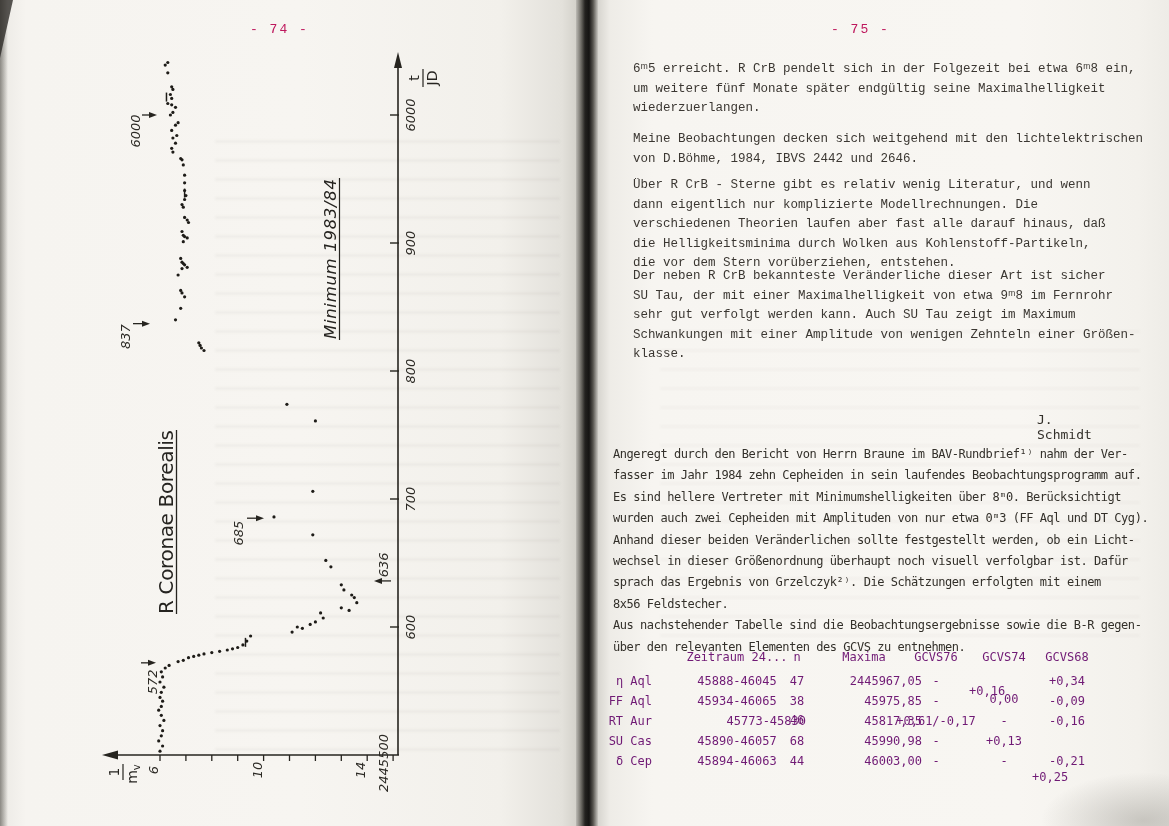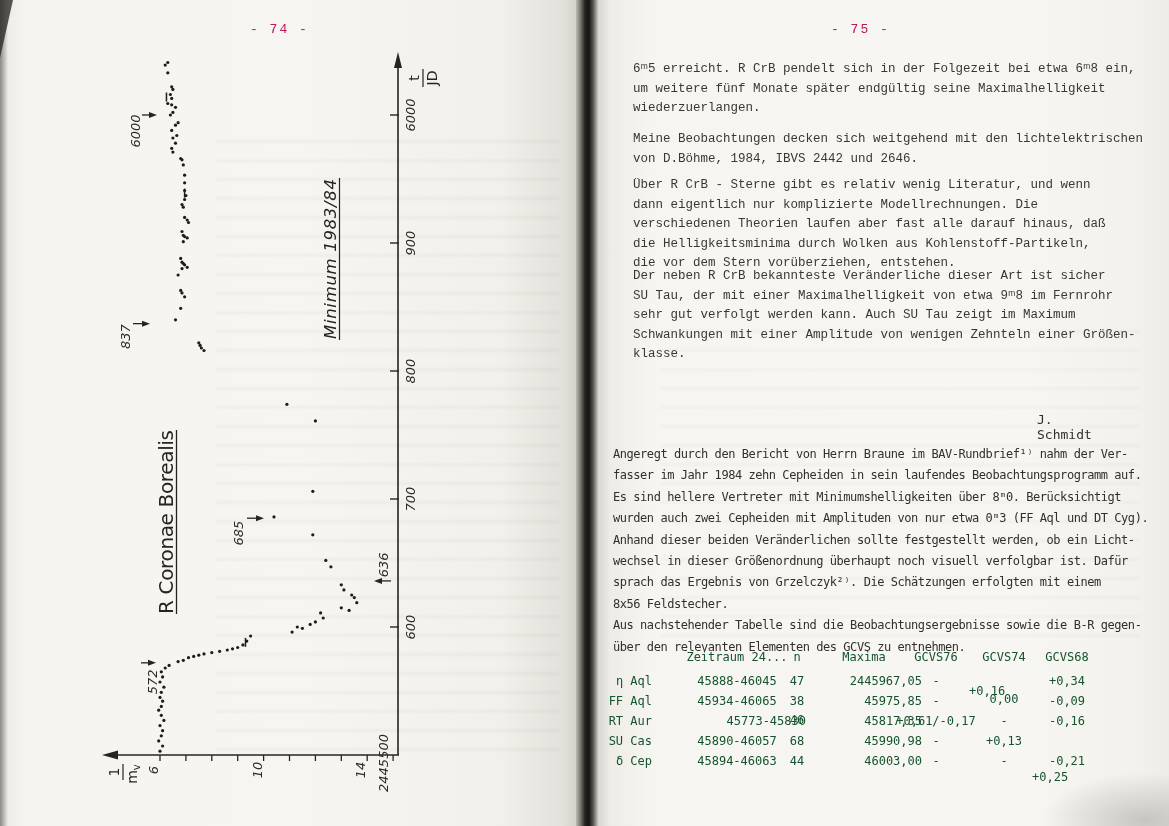--- a/index.html
+++ b/index.html
@@ -22,21 +22,21 @@
   
   .a1line{position:absolute;left:613px;width:545px;font:12.5px/19.5px "Liberation Mono","DejaVu Sans Mono",monospace;
     color:#3b3732;white-space:nowrap;margin-left:20px;}
   
   .a2line{position:absolute;left:613px;width:545px;font:12px/21px "DejaVu Sans Mono",monospace;
     letter-spacing:-0.45px;color:#33302a;white-space:nowrap;}
   .heading-row{position:absolute;left:613px;top:412px;width:502px;}
   .heading{font:13.5px "DejaVu Sans Mono",monospace;letter-spacing:1.1px;color:#33302a;
     border-bottom:1.3px solid #44413b;padding-bottom:2px;}
   .author{position:absolute;left:424px;top:0;font:13px "DejaVu Sans Mono",monospace;letter-spacing:0px;color:#33302a;}
-  .tcell{position:absolute;font:12px "DejaVu Sans Mono",monospace;color:#14532d;white-space:nowrap;}
+  .tcell{position:absolute;font:12px "DejaVu Sans Mono",monospace;color:#701a75;white-space:nowrap;}
   
   .ctick{font:italic 13px "DejaVu Sans",sans-serif;fill:#2c2a25;}
   .cmark{font:italic 13px "DejaVu Sans",sans-serif;fill:#2c2a25;}
   .ctitle{font:20px "DejaVu Sans",sans-serif;fill:#262420;}
   .csub{font:italic 16.5px "DejaVu Sans",sans-serif;fill:#262420;}
   .cfrac{font:14px "DejaVu Sans",sans-serif;fill:#262420;}
   svg{position:absolute;left:0;top:0;}
 </style>
 </head>
 <body>

